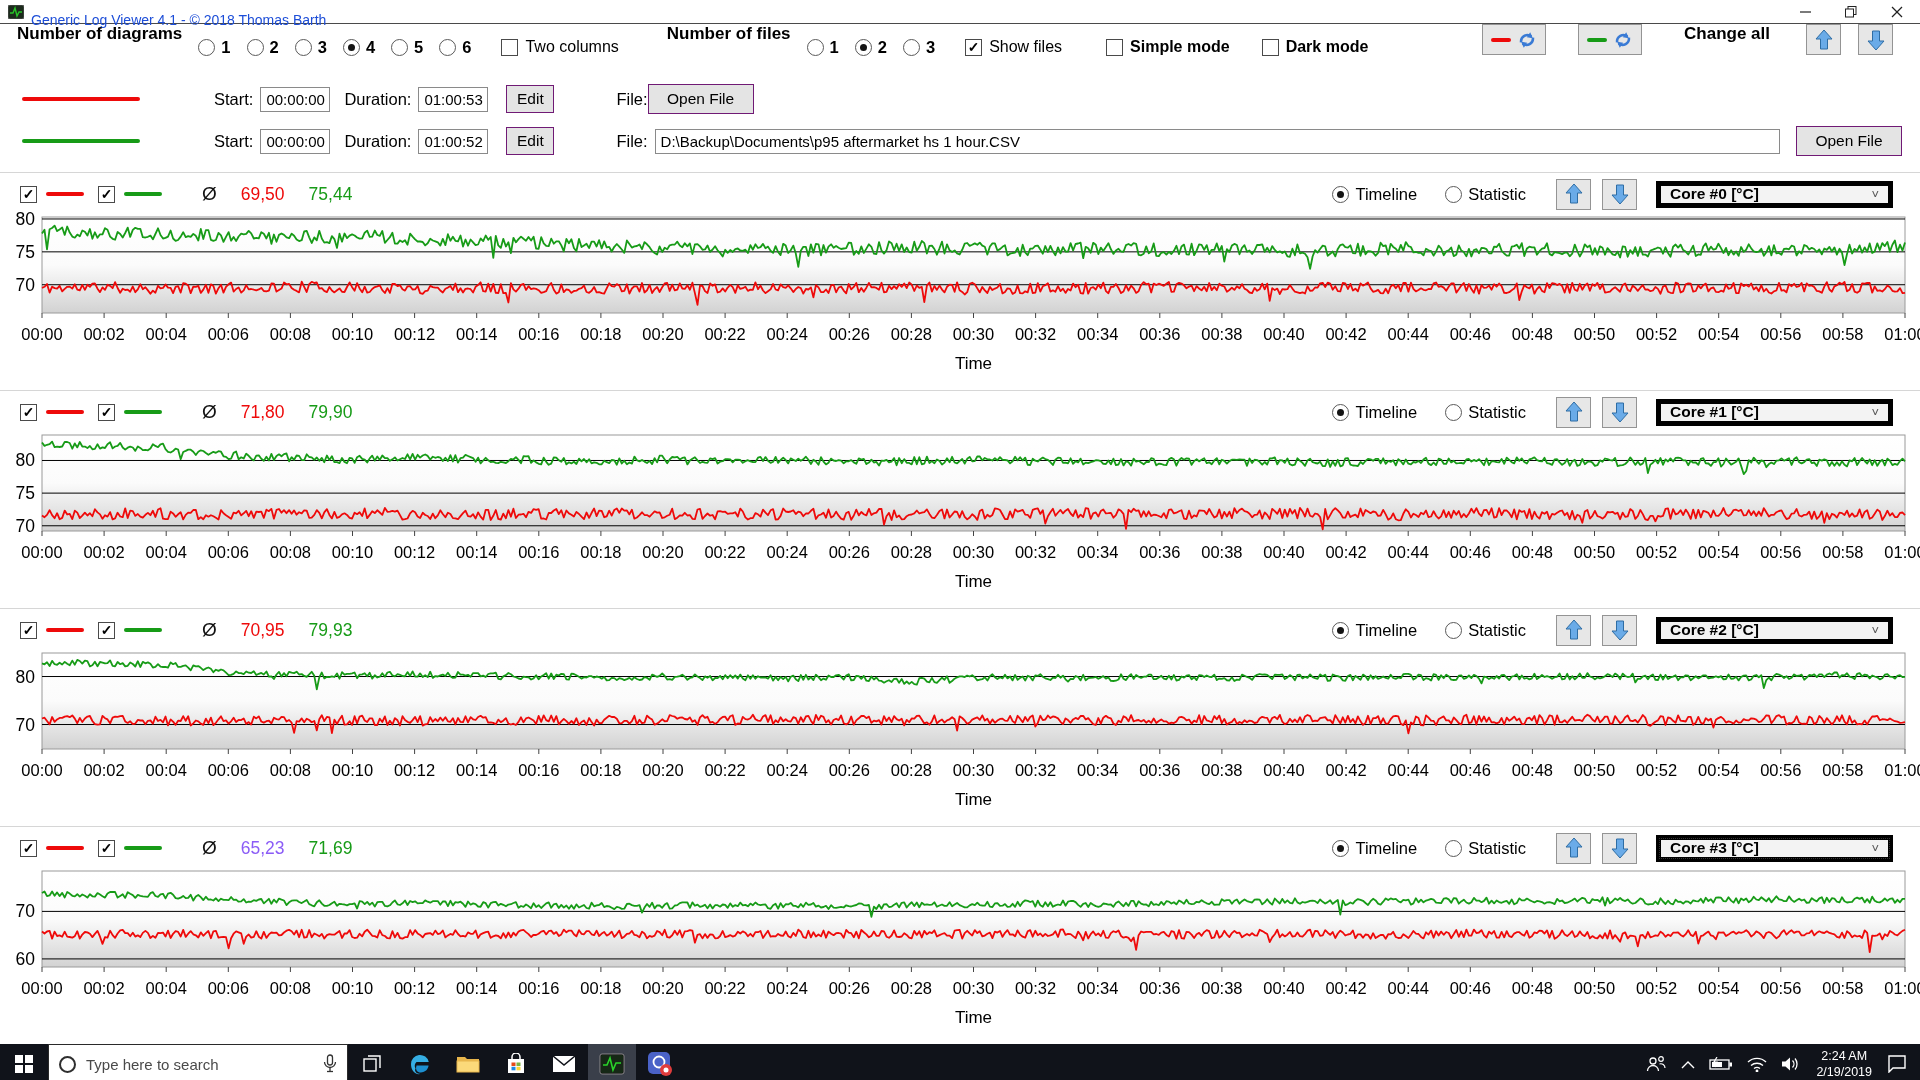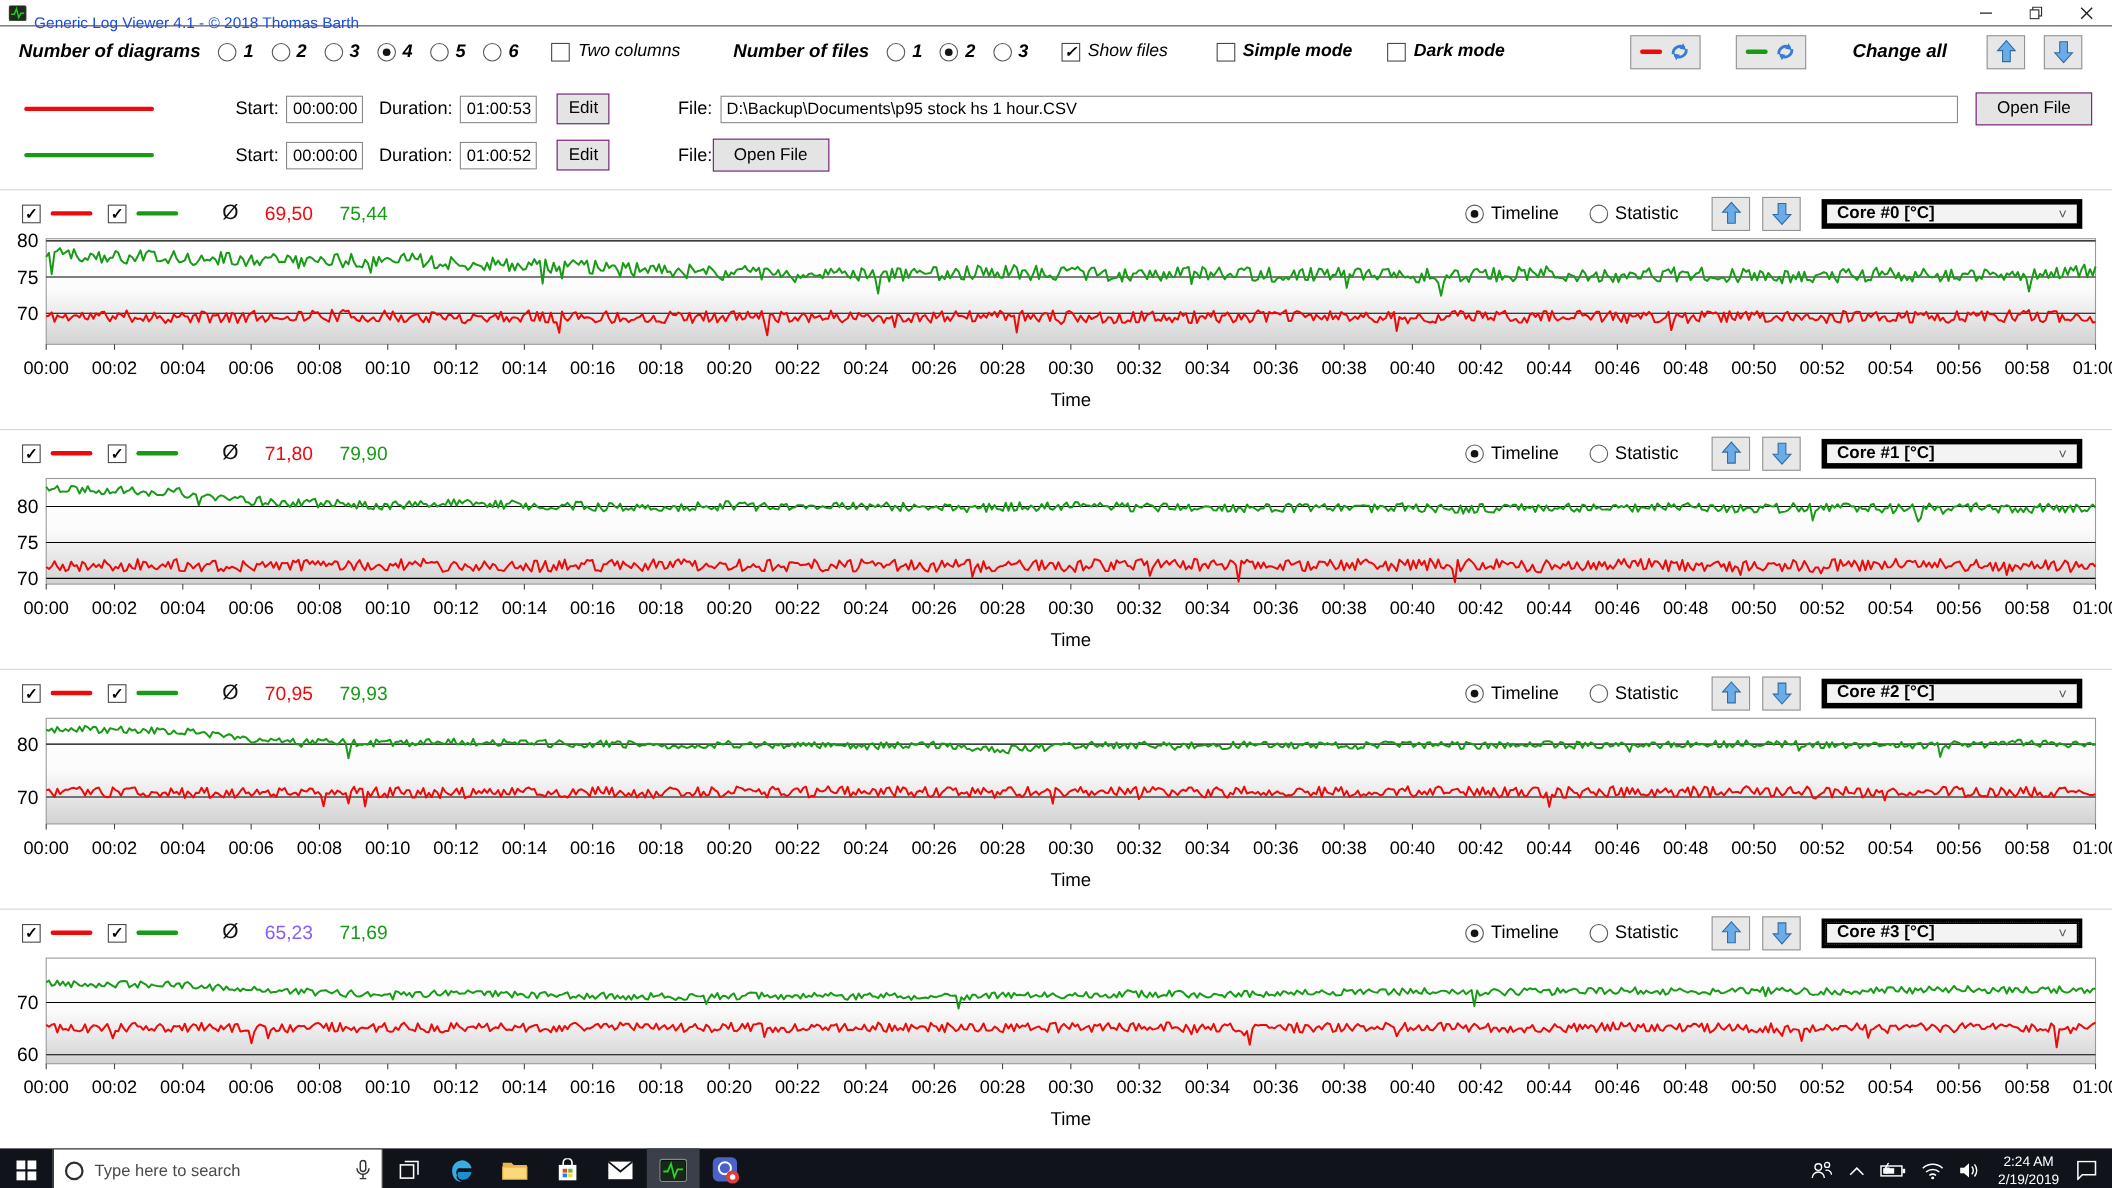--- a/index.html
+++ b/index.html
@@ -7,21 +7,21 @@
   body { font-family:"Liberation Sans", sans-serif; background:#fff; color:#000; }
 
   
   .titlebar { height:24px; background:#fff; display:flex; align-items:center; border-bottom:1px solid #4a4a4a; }
   .app-icon { width:16px; height:14px; margin:0 7px 0 8px; flex:none; }
   .title-text { font-size:14px; color:#1d4ed8;margin-top:16px; }
   .win-controls { margin-left:auto; display:flex; height:100%; }
   .win-btn { width:46px; height:100%; display:flex; align-items:center; justify-content:center; font-size:14px; color:#222; background:transparent; border:none; }
 
   
-  .toolbar { height:46px; display:flex; align-items:center; padding:0 27px 0 17px; font-size:16px;font-style:italic; }
+  .toolbar { height:46px; display:flex; padding:0 27px 0 17px; font-size:16px; }
   .bold { font-weight:700; }
   .lbl17 { font-size:17px; }
   .radio-wrap { display:inline-flex; align-items:center; margin-left:16px; font-size:16.5px; cursor:default; }
   .radio { width:17px; height:17px; border:1px solid #5a5a5a; border-radius:50%; background:#fff; display:inline-block; position:relative; margin-right:6px; flex:none; }
   .radio.selected::after { content:''; position:absolute; inset:4px; background:#141414; border-radius:50%; }
   .checkbox { width:17px; height:17px; border:1px solid #4a4a4a; background:#fff; display:inline-flex; align-items:center; justify-content:center; flex:none; }
   .checkbox .tick { font-size:14px; font-weight:700; line-height:1; visibility:hidden; }
   .checkbox.checked .tick { visibility:visible; }
   .cb-wrap { display:inline-flex; align-items:center; gap:7px; }
   .tool-btn { width:64px; height:31px; background:#e7e7e7; border:1px solid #949494; display:inline-flex; align-items:center; justify-content:center; gap:6px; }
@@ -206,32 +206,32 @@
 
 <div class="filepanel" id="file-rows">
   <div class="file-row">
     <span class="file-swatch" style="background: rgb(238, 10, 10);"></span>
     <span class="f-lbl start">Start:</span>
     <span class="tinput t-small">00:00:00</span>
     <span class="f-lbl">Duration:</span>
     <span class="tinput t-small">01:00:53</span>
     <button class="btn edit-btn">Edit</button>
     <span class="f-lbl file">File:</span>
-    <span class="tinput t-path">D:\Backup\Documents\p95 stock hs 1 hour.CSV</span>
     <button class="btn open-btn">Open File</button>
   </div>
 
   <div class="file-row">
     <span class="file-swatch" style="background: rgb(23, 155, 23);"></span>
     <span class="f-lbl start">Start:</span>
     <span class="tinput t-small">00:00:00</span>
     <span class="f-lbl">Duration:</span>
     <span class="tinput t-small">01:00:52</span>
     <button class="btn edit-btn">Edit</button>
     <span class="f-lbl file">File:</span>
+    <span class="tinput t-path">D:\Backup\Documents\p95 aftermarket hs 1 hour.CSV</span>
     <button class="btn open-btn">Open File</button>
   </div>
 </div>
 
 <div id="panels">
   <section class="panel">
     <div class="panel-header">
       <span class="checkbox checked">
           <span class="tick">✓</span>
         </span>

